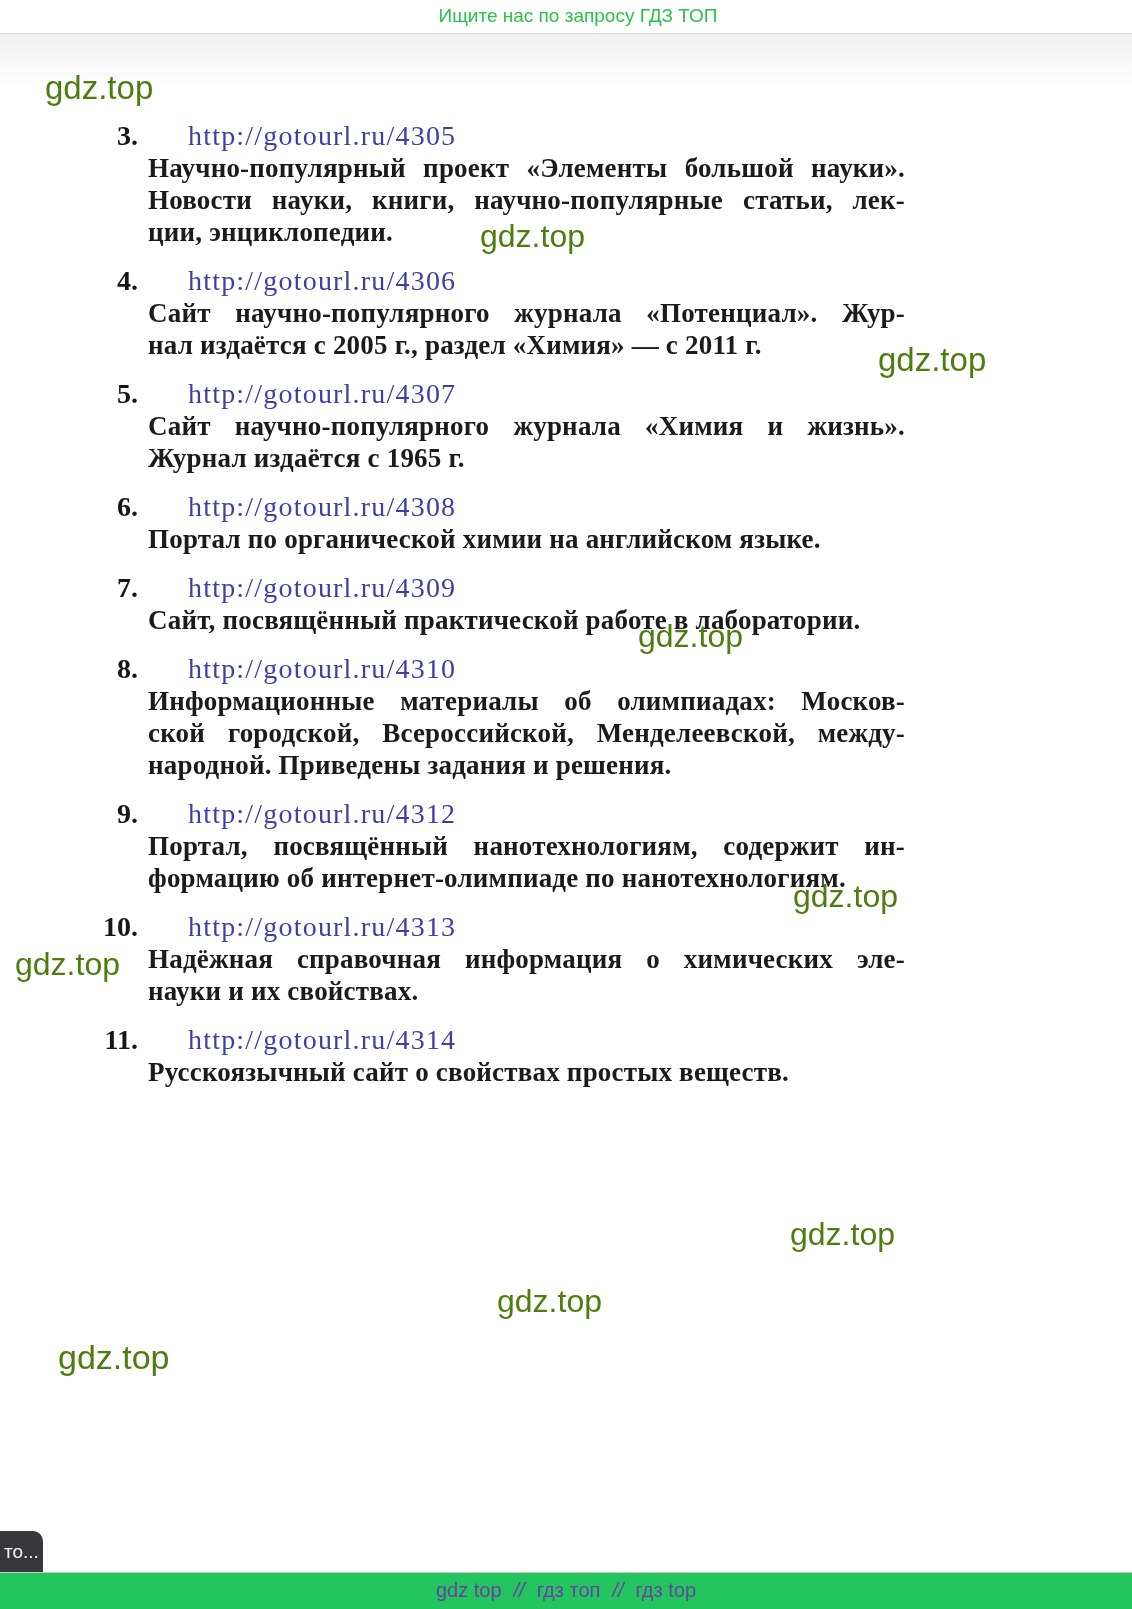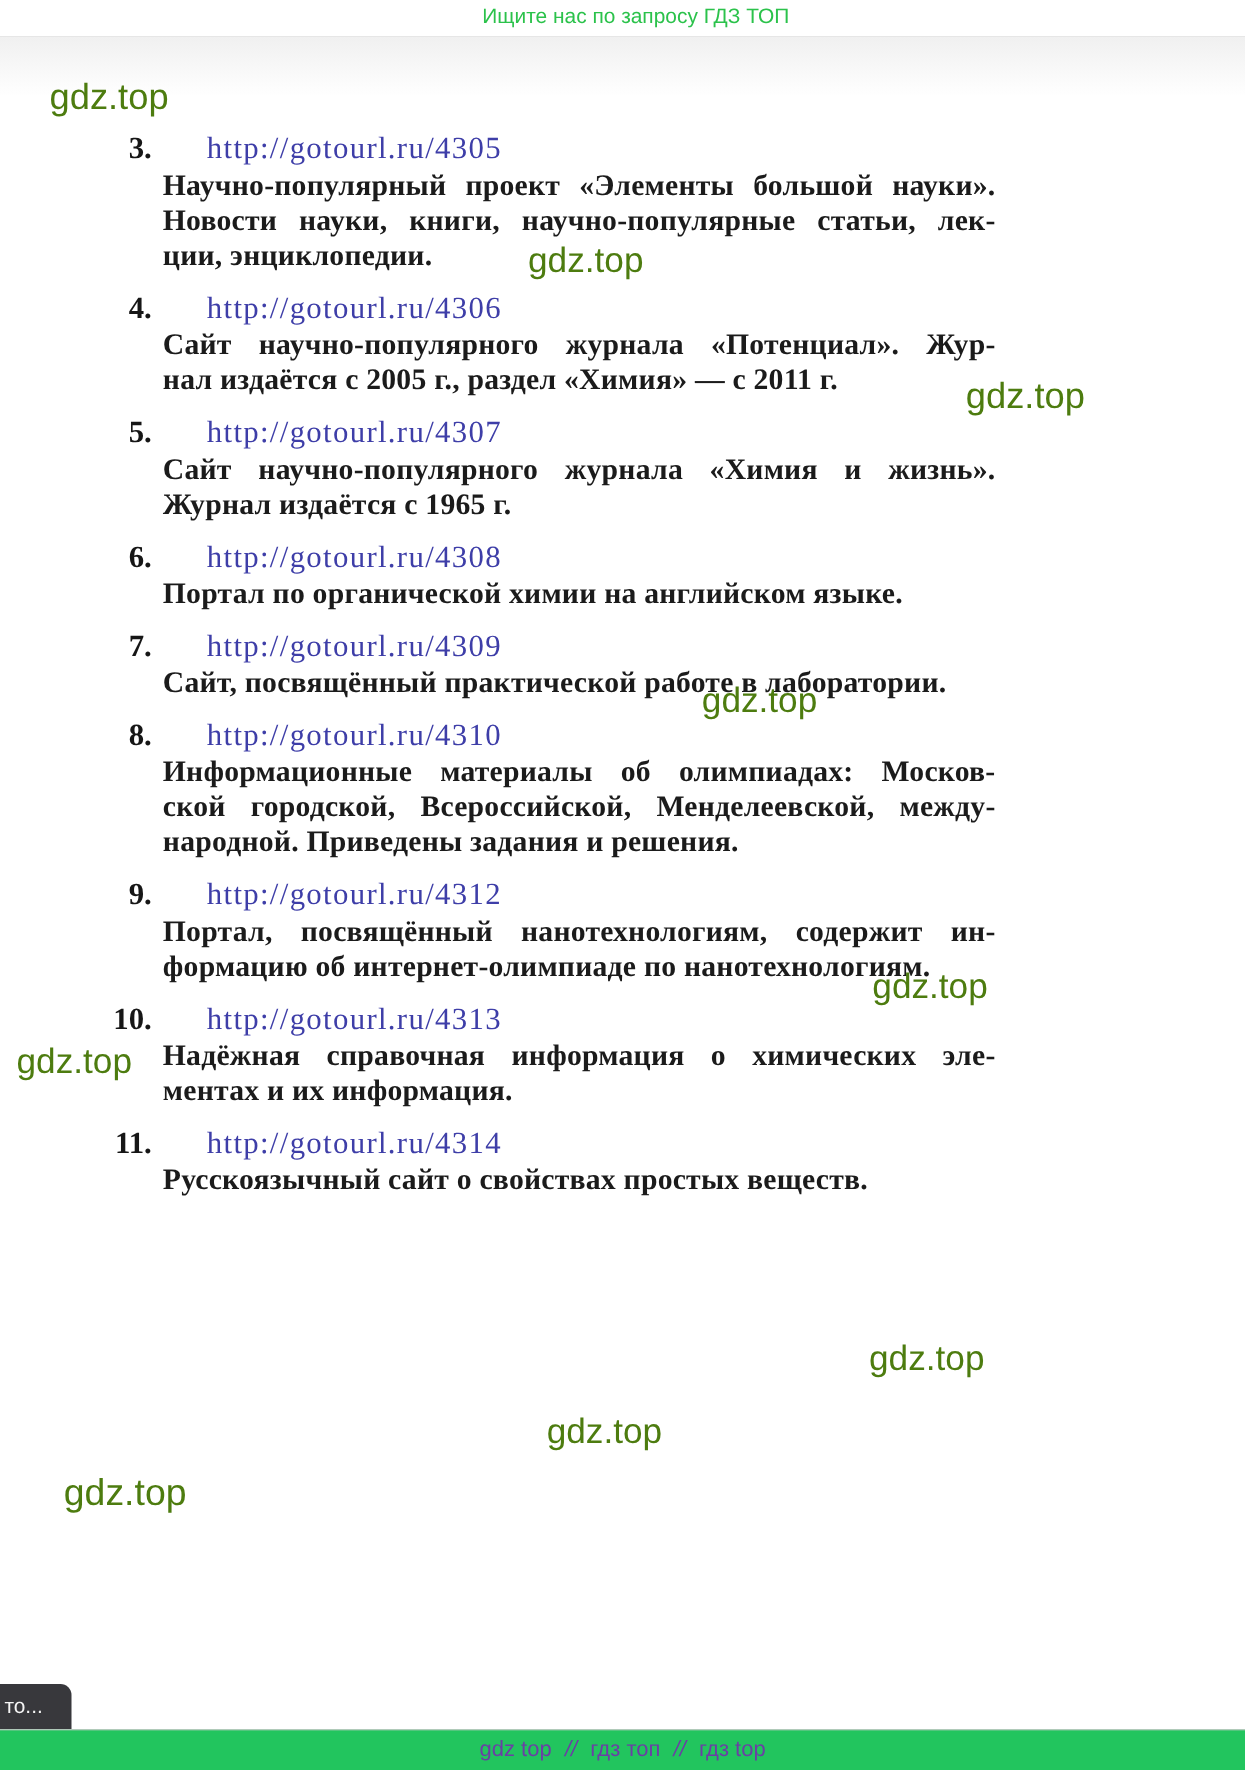--- a/index.html
+++ b/index.html
@@ -65,21 +65,21 @@
     font-family: "Liberation Sans", "DejaVu Sans", sans-serif;
     font-weight: 500;
     color: #4d7c0f;
     line-height: 1;
     white-space: nowrap;
   }
 
   
   .toast {
     position: absolute; left: 0; top: 1531px;
-    width: 65px; height: 41px;
+    width: 43px; height: 41px;
     background: var(--toast-bg, #38383c);
     border-radius: 0 10px 0 0;
     color: #f4f4f4;
     font-family: "Liberation Sans", "DejaVu Sans", sans-serif;
     font-size: 19px; line-height: 41px;
     padding-left: 4px; box-sizing: border-box;
     overflow: hidden; white-space: nowrap;
   }
 
   
@@ -173,21 +173,21 @@
       <div class="dline">Портал, посвящённый нанотехнологиям, содержит ин-</div>
       <div class="dline">формацию об интернет-олимпиаде по нанотехнологиям.</div>
     </div>
   </div>
 
   <div class="item">
     <span class="item-num">10.</span>
     <a class="item-url" href="#">http://gotourl.ru/4313</a>
     <div class="item-desc">
       <div class="dline">Надёжная справочная информация о химических эле-</div>
-      <div class="dline">ментах и их информация.</div>
+      <div class="dline">науки и их свойствах.</div>
     </div>
   </div>
 
   <div class="item">
     <span class="item-num">11.</span>
     <a class="item-url" href="#">http://gotourl.ru/4314</a>
     <div class="item-desc">
       <div class="dline">Русскоязычный сайт о свойствах простых веществ.</div>
     </div>
   </div>

